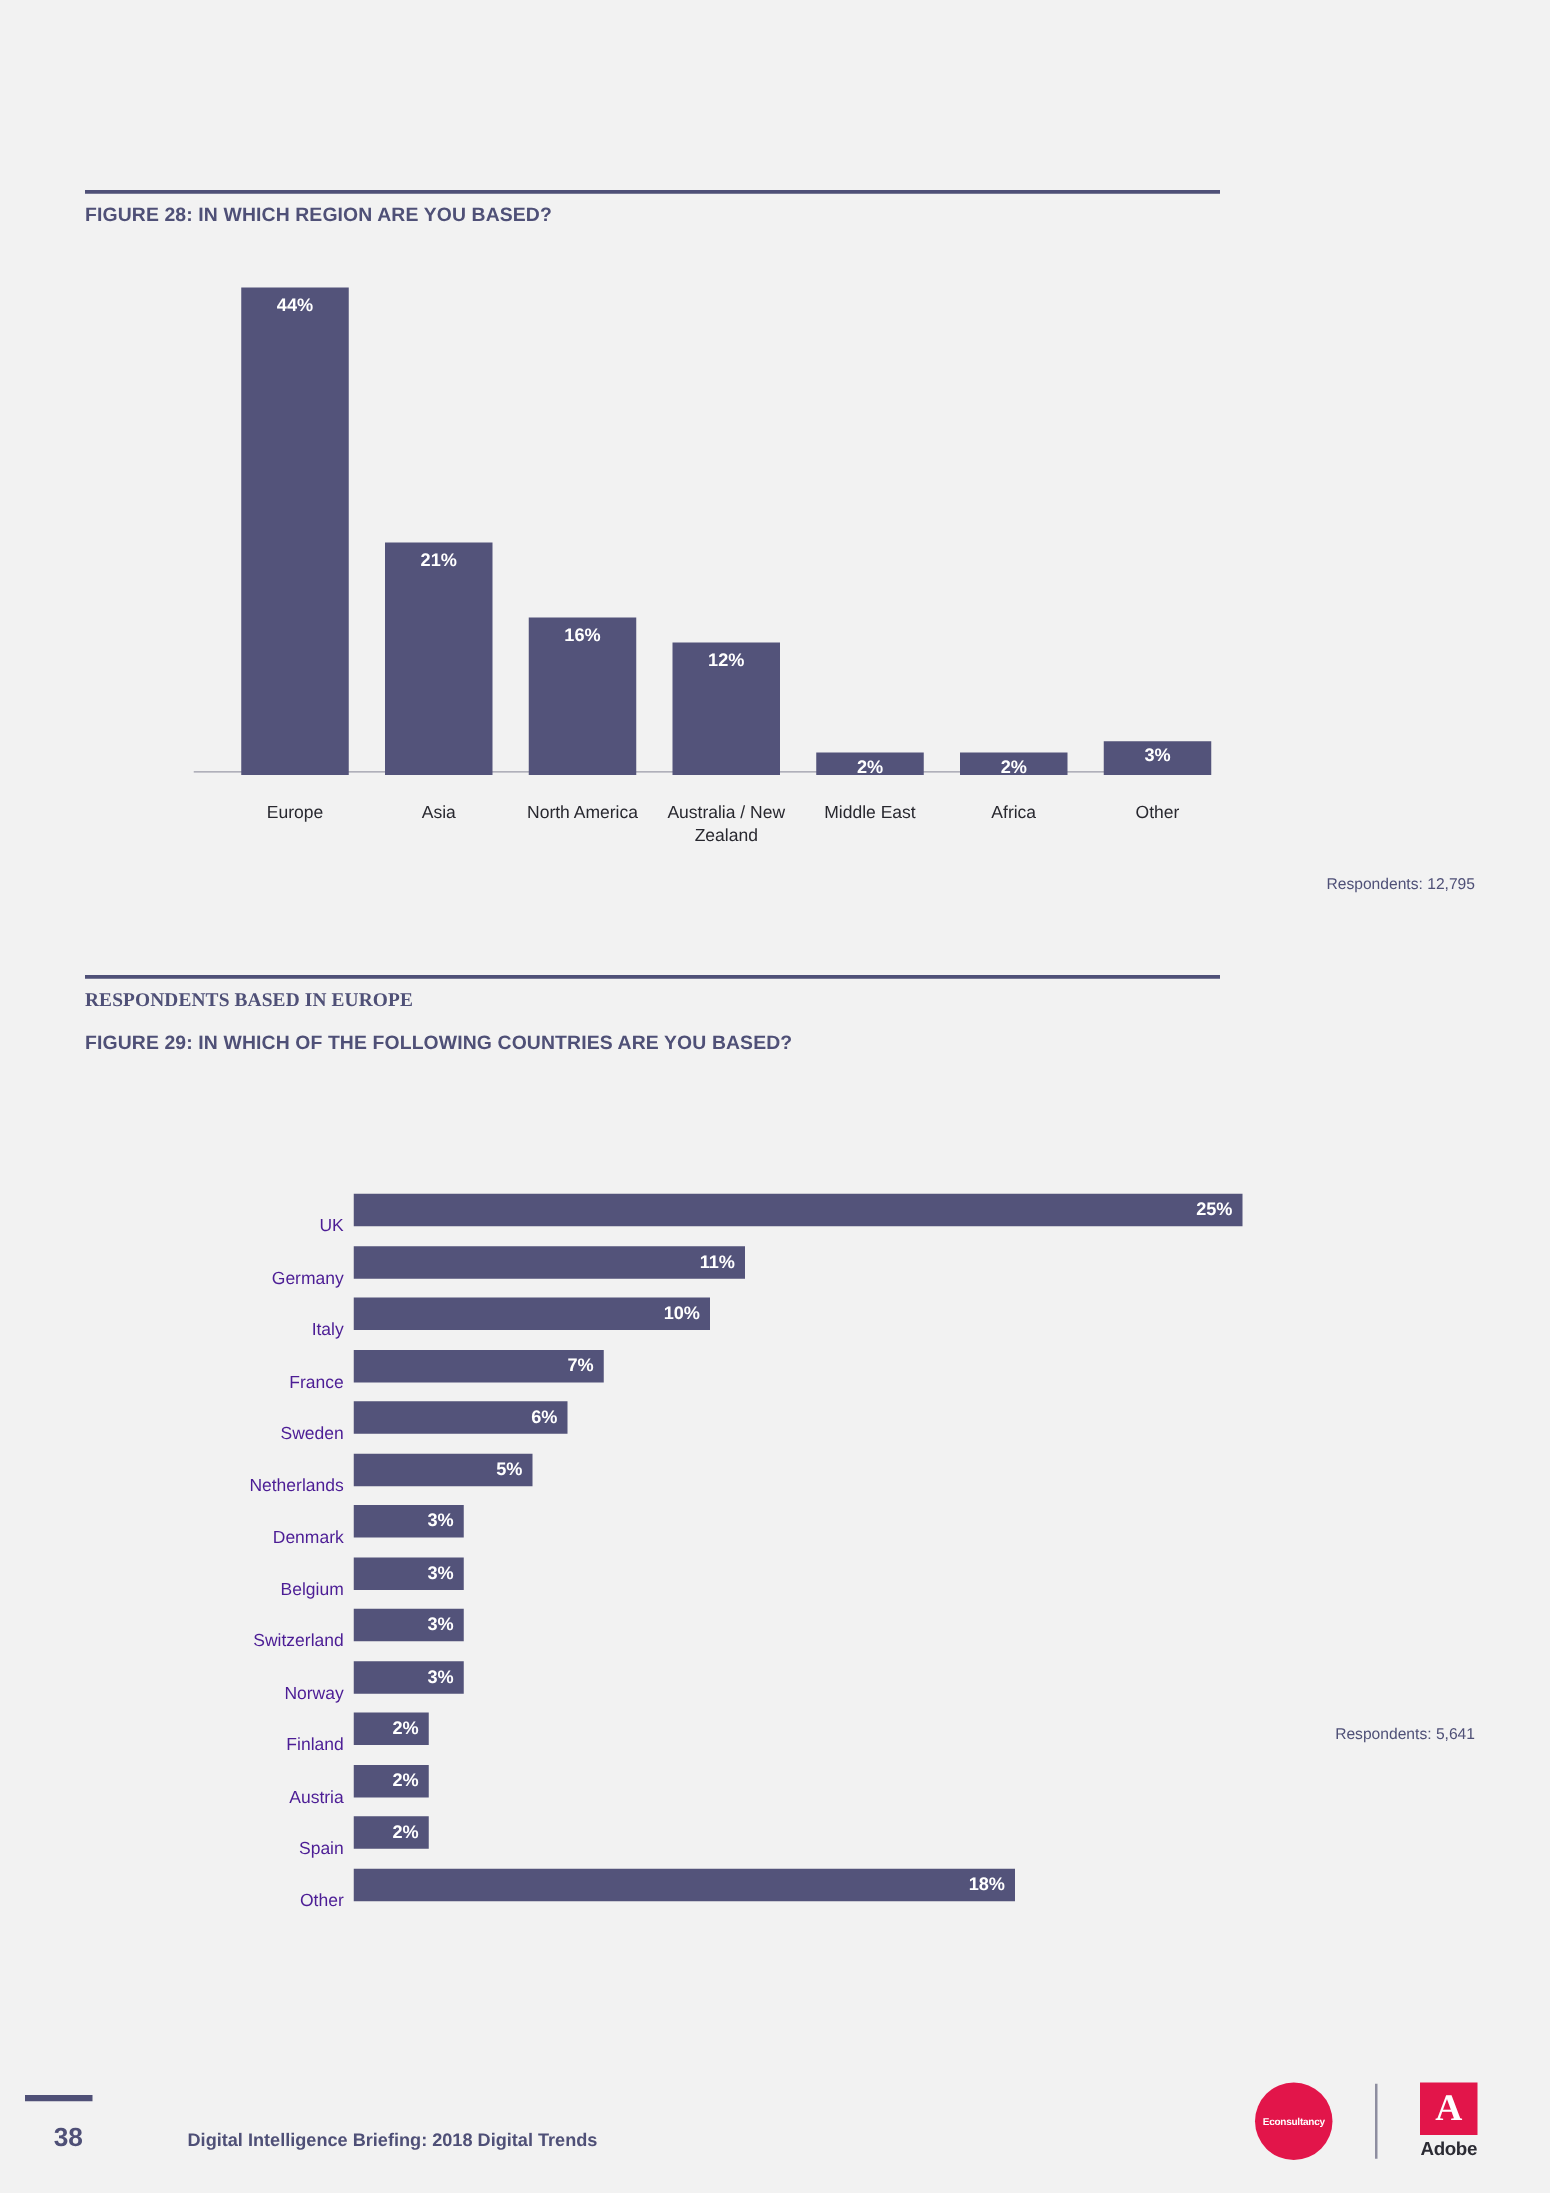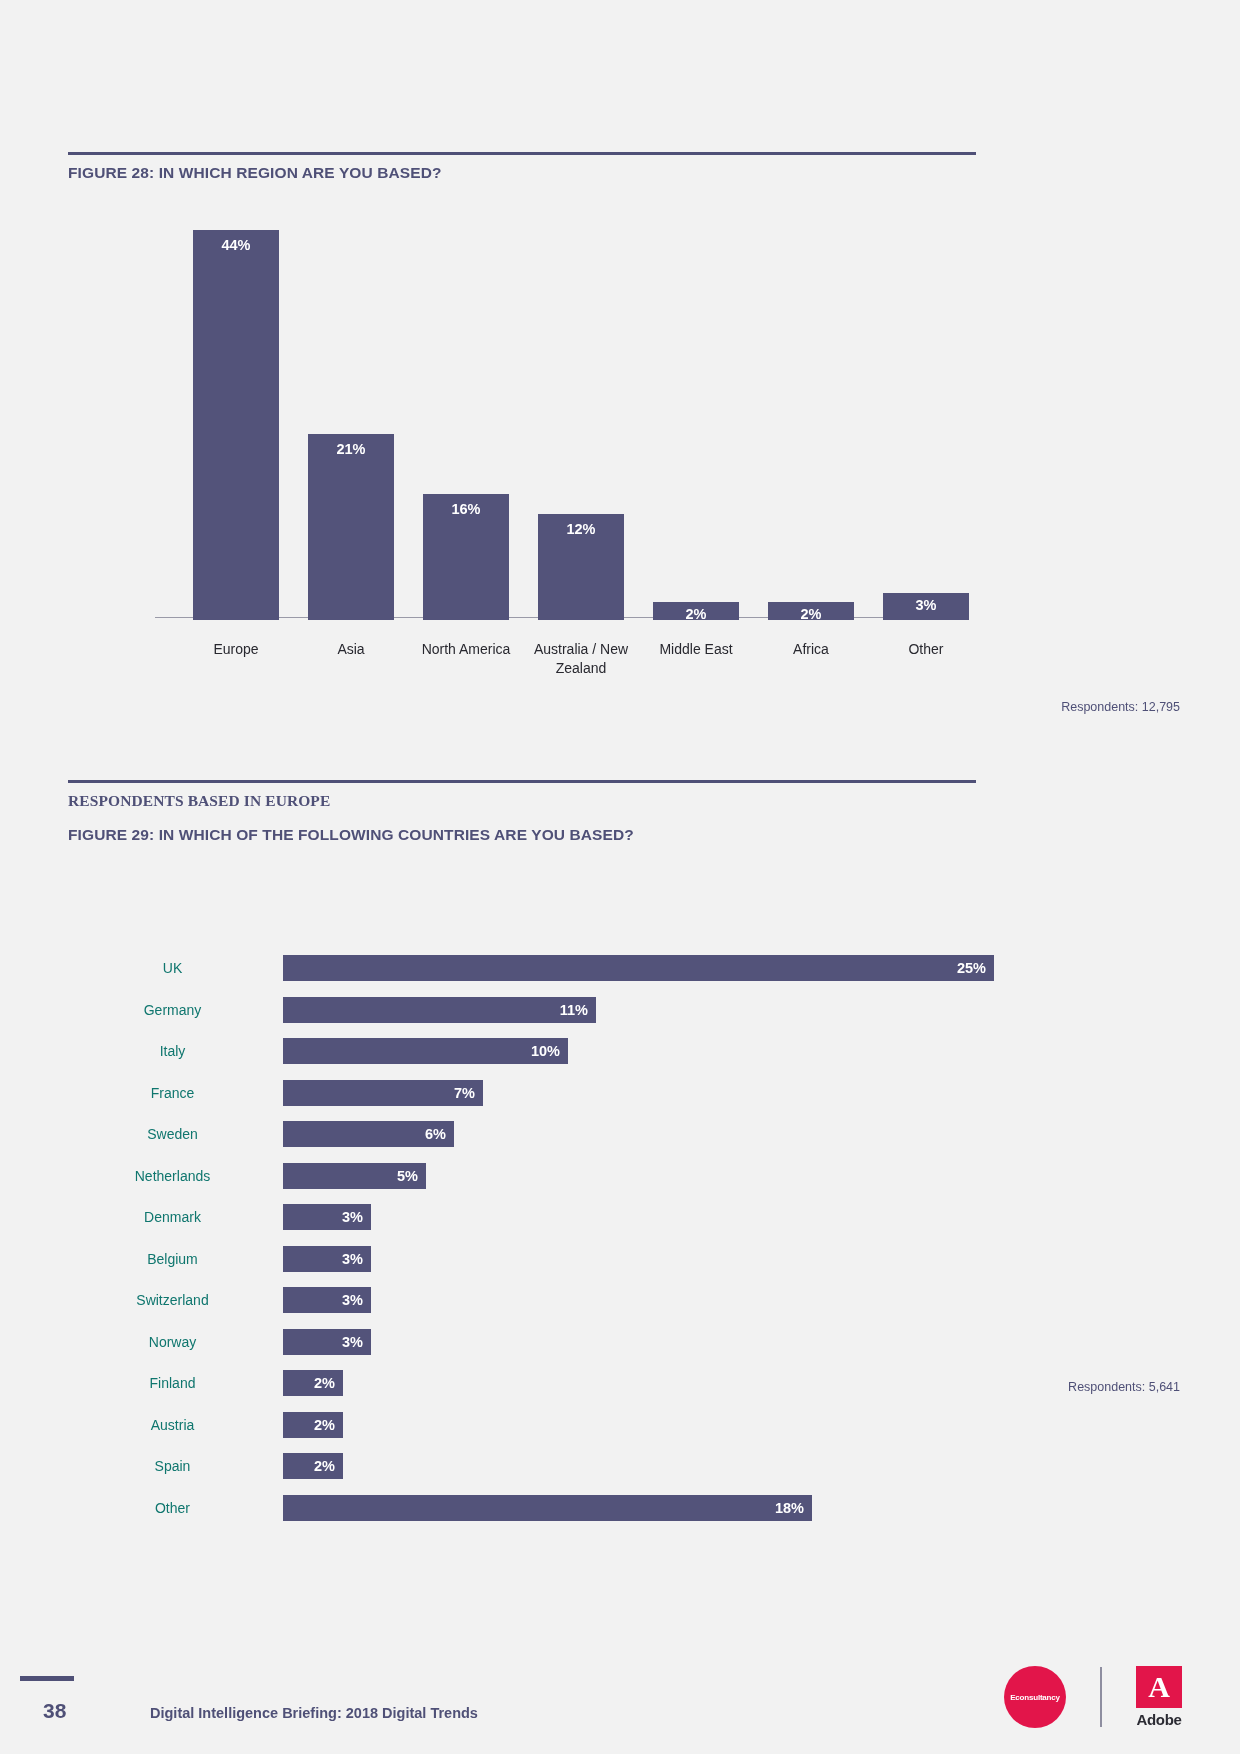--- a/index.html
+++ b/index.html
@@ -122,27 +122,27 @@
     width: 1100px;
   }
   .hrow {
     position: relative;
     height: 26px;
     margin-bottom: 15.5px;
   }
   .hrow .cat {
     position: absolute;
     left: 0;
-    top: 0;
+    top: 12px;
     width: 205px;
     height: 26px;
     line-height: 26px;
-    text-align: center;
+    text-align: right;
     font-size: 14px;
-    color: #0f766e;
+    color: #4c1d95;
     white-space: nowrap;
   }
   .hrow .track {
     position: absolute;
     left: 213px;
     top: 0;
     right: 0;
     height: 26px;
   }
   .hrow .bar {

